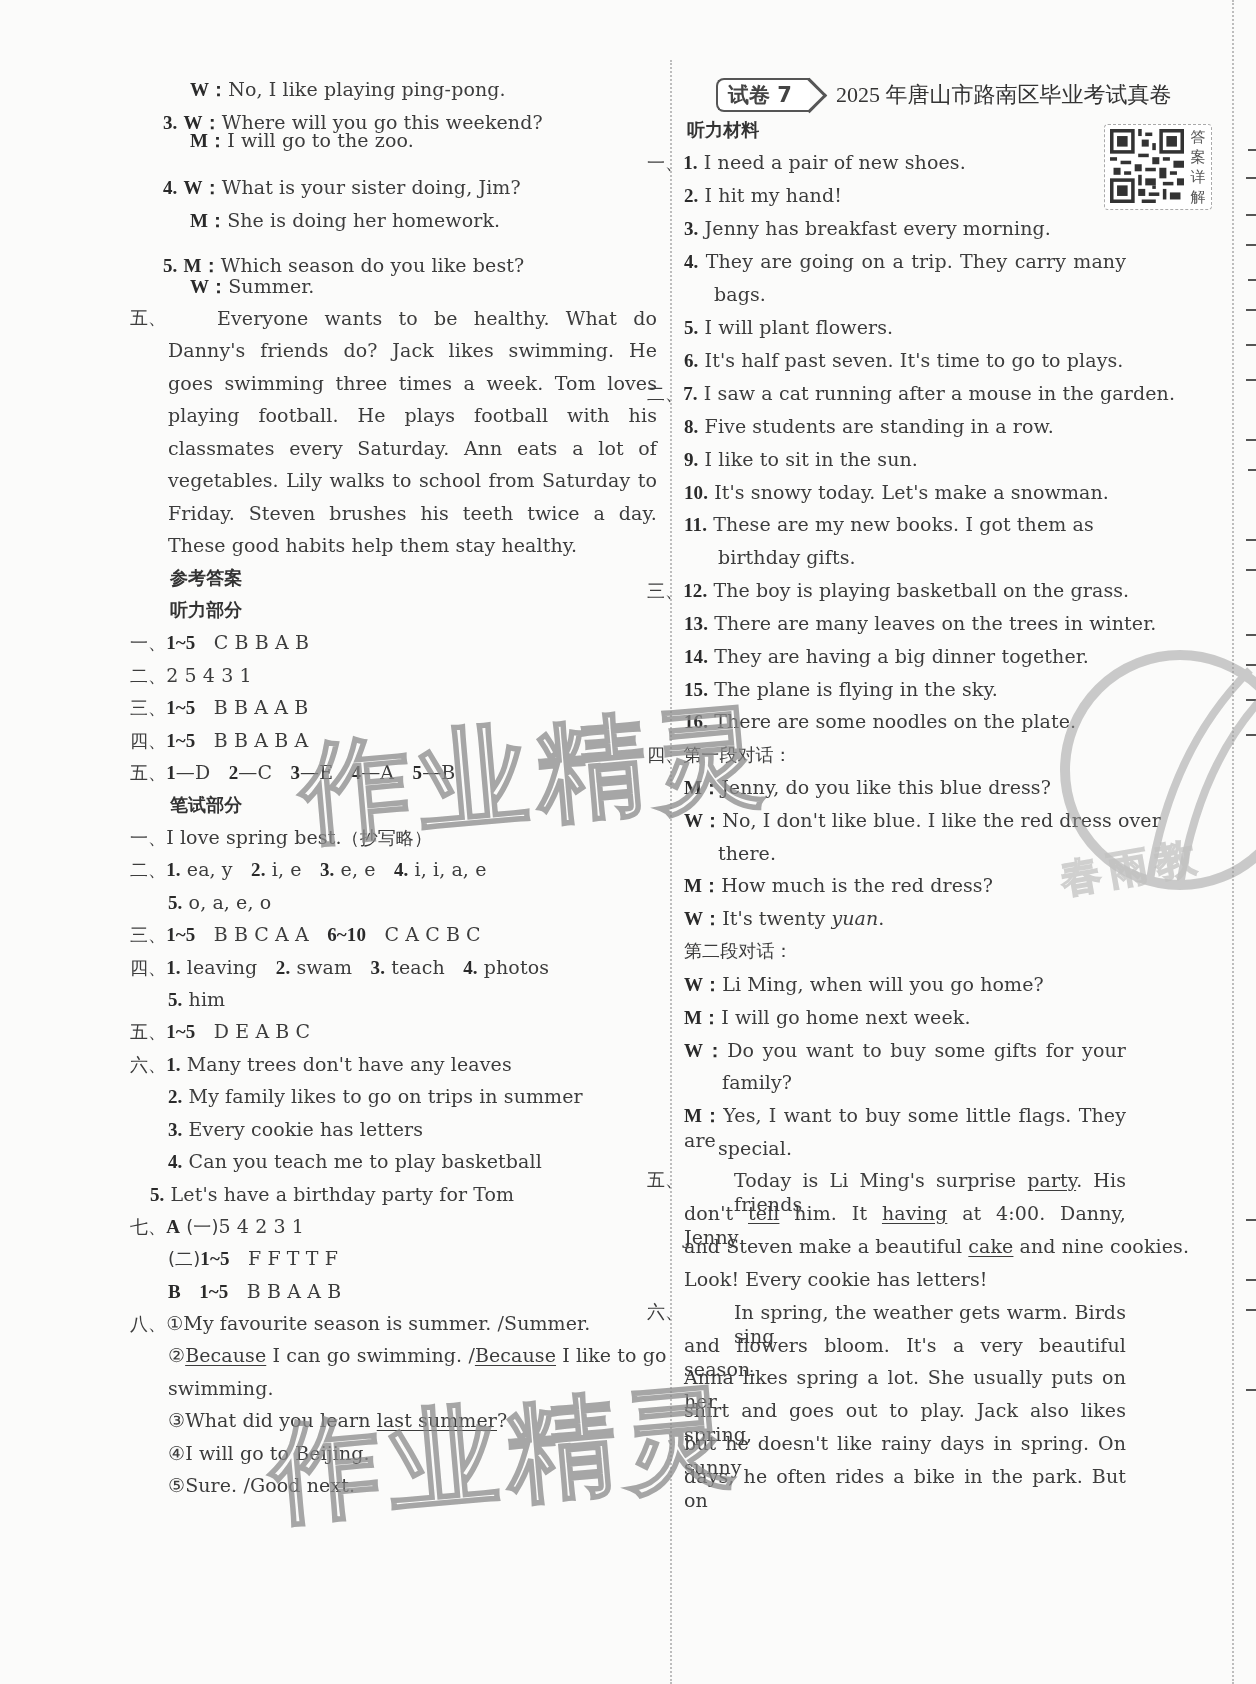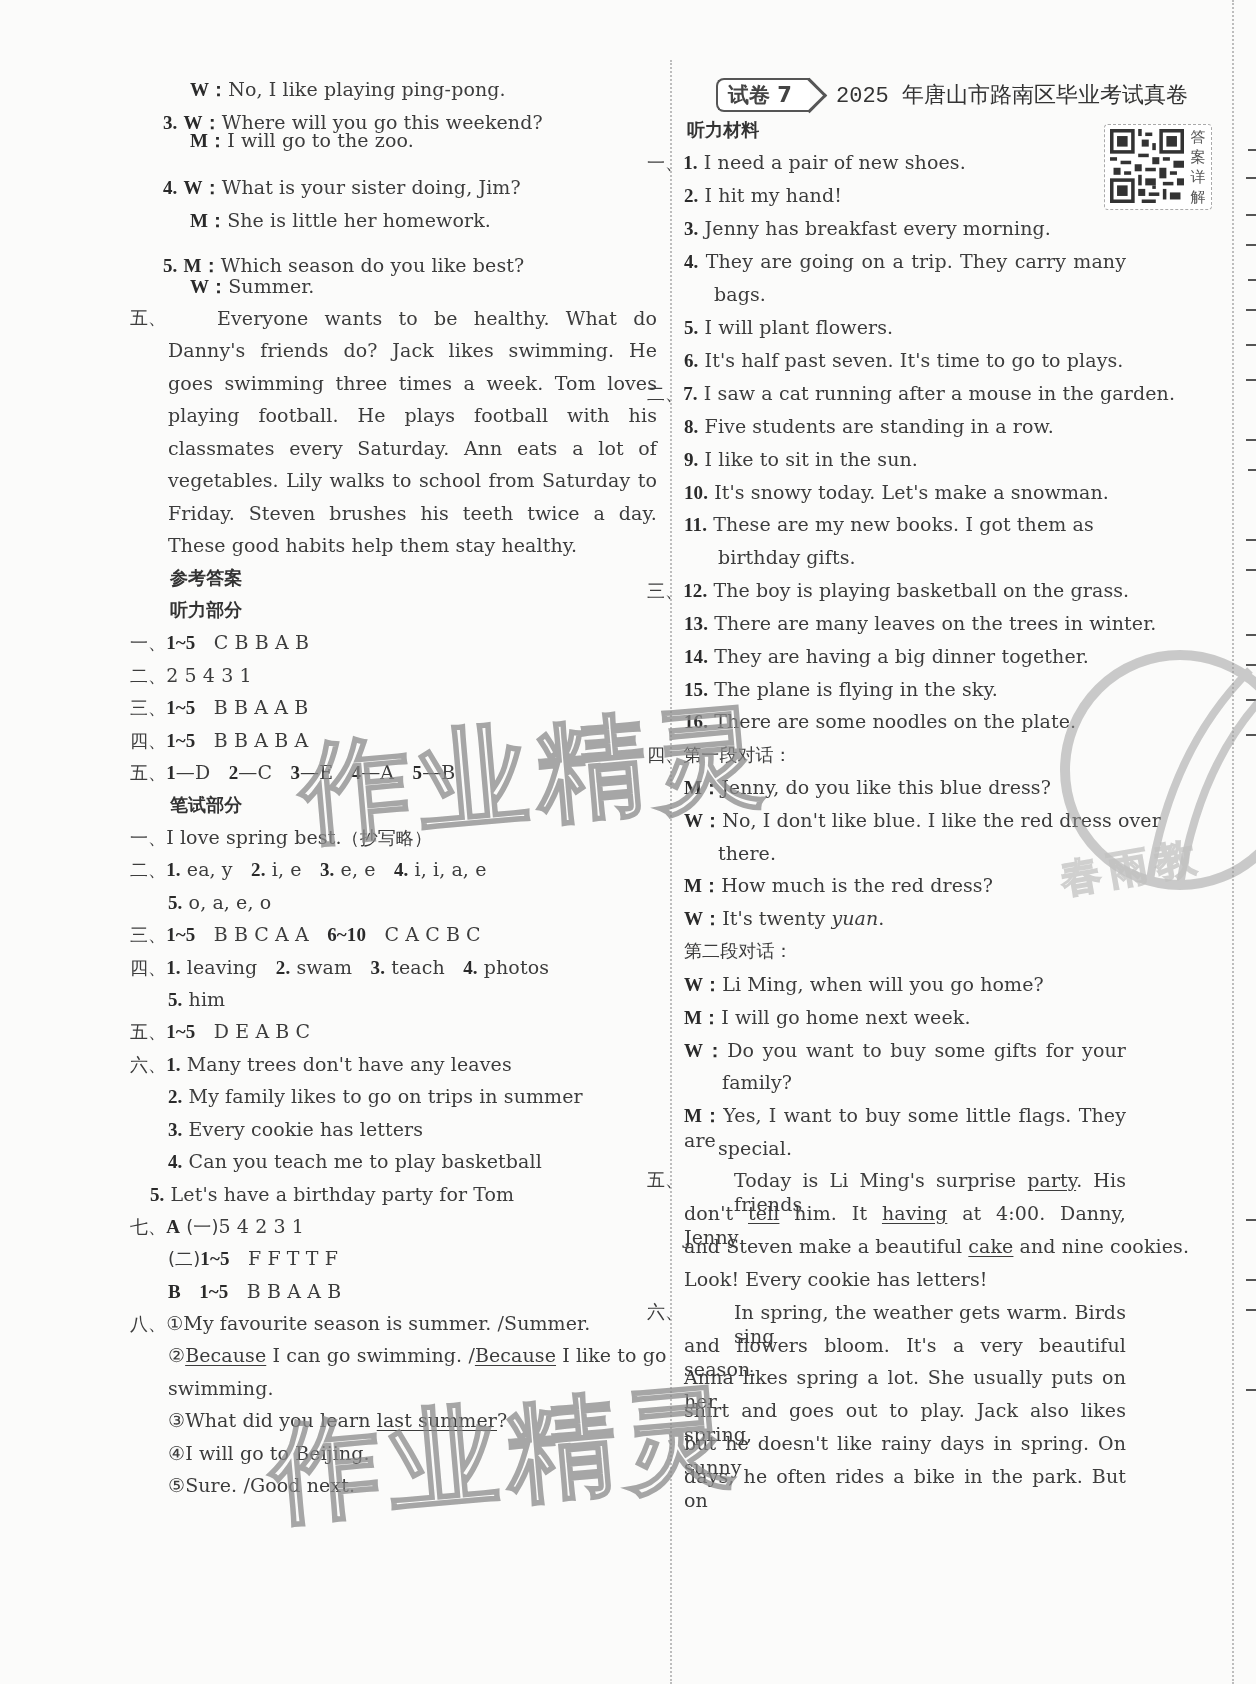--- a/index.html
+++ b/index.html
@@ -25,21 +25,21 @@
     border:2px solid #555; border-right:none; border-radius:8px 0 0 8px;
     font-family:"DejaVu Sans","Liberation Sans",sans-serif; font-size:21px; font-weight:bold; color:#444;
     line-height:30px; background:#fff;
   }
   .badge::after {
     content:""; position:absolute; right:-12px; top:3px; width:22px; height:22px;
     border-top:3px solid #555; border-right:3px solid #555; transform:rotate(45deg);
   }
   .title {
     position:absolute; left:836px; top:80px;
-    font-family:Liberation Mono, monospace; font-size:22px; color:#333; white-space:nowrap;
+    font-family:Liberation Serif, serif; font-size:22px; color:#333; white-space:nowrap;
   }
   .qr {
     position:absolute; left:1104px; top:124px; width:106px; height:84px;
     border:1.5px dashed #aaa; border-radius:4px; background:#fff;
   }
   .qr-code { position:absolute; left:5px; top:4px; width:74px; height:74px; }
   .qr-label {
     position:absolute; right:4px; top:2px; width:18px;
     font-family:"DejaVu Sans","Liberation Sans",sans-serif; font-size:15px; line-height:20px; color:#555;
     text-align:center;
@@ -65,21 +65,21 @@
     <span class="b">W</span><span class="b">：</span><span>Where will you go this weekend?</span>
   </div>
   <div class="line" style="left:55px;top:128px">
     <span class="b">M</span><span class="b">：</span><span>I will go to the zoo.</span>
   </div>
   <div class="line" style="left:28px;top:175px">
     <span class="b">4.</span>
     <span class="b">W</span><span class="b">：</span><span>What is your sister doing, Jim?</span>
   </div>
   <div class="line" style="left:55px;top:208px">
-    <span class="b">M</span><span class="b">：</span><span>She is little her homework.</span>
+    <span class="b">M</span><span class="b">：</span><span>She is doing her homework.</span>
   </div>
   <div class="line" style="left:28px;top:253px">
     <span class="b">5.</span>
     <span class="b">M</span><span class="b">：</span><span>Which season do you like best?</span>
   </div>
   <div class="line" style="left:55px;top:274px">
     <span class="b">W</span><span class="b">：</span><span>Summer.</span>
   </div>
 
   <div class="line cn" style="left:-5px;top:306px">五、</div>

